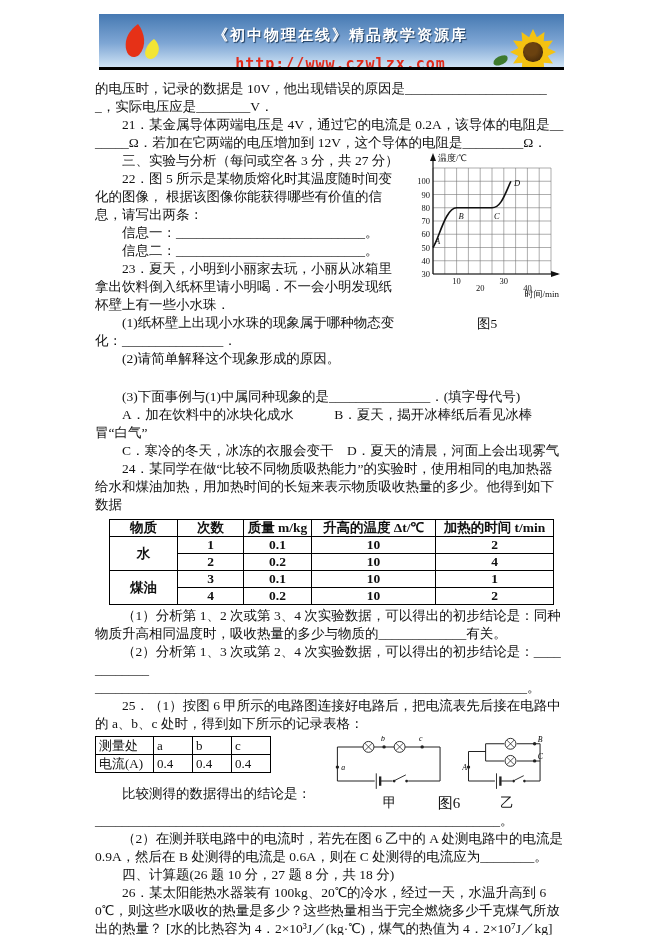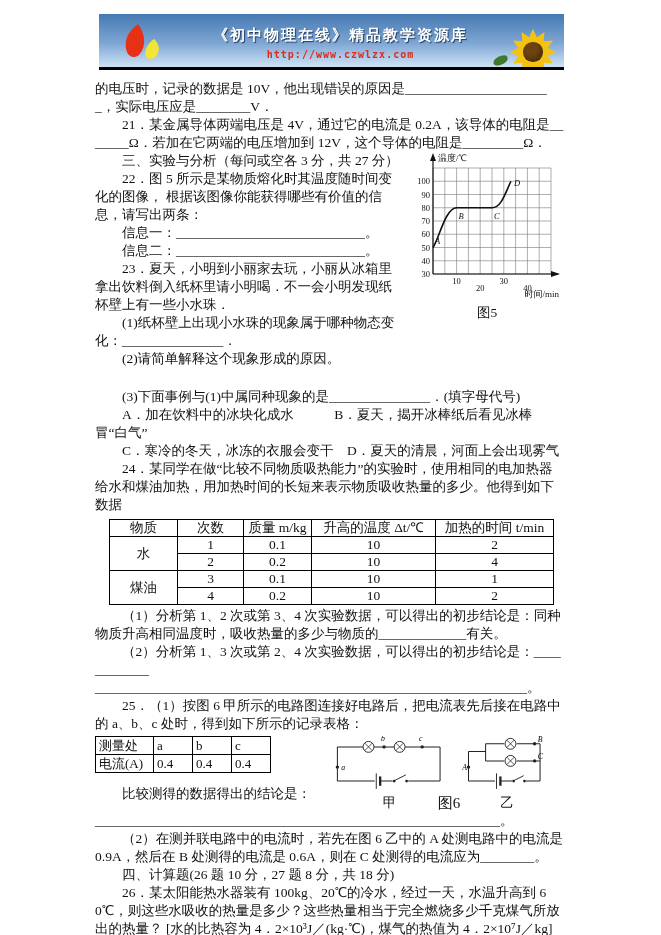--- a/index.html
+++ b/index.html
@@ -11,44 +11,44 @@
   html,body{margin:0;padding:0;}
   body{width:661px;height:935px;background:#ffffff;font-family:"Liberation Serif",serif;color:var(--ink);}
   .page{position:relative;width:661px;height:935px;background:#fff;overflow:hidden;}
 
   
   .banner{position:relative;margin:14px 0 0 99px;width:465px;height:56px;overflow:hidden;
           background:linear-gradient(180deg,var(--banner-top) 0%,#7ea6d4 55%,var(--banner-bottom) 100%);
           border-bottom:3px solid #000;}
   .banner-text{position:absolute;left:90px;right:72px;top:12px;text-align:center;}
   .banner-title{font-size:15px;font-weight:bold;color:#fff;letter-spacing:2px;text-shadow:1px 1px 1px #1c3a5e;white-space:nowrap;}
-  .banner-url{margin-top:4px;font-family:"DejaVu Sans Mono",monospace;font-size:10px;font-weight:bold;color:var(--accent-red);letter-spacing:1px;}
+  .banner-url{margin-top:10px;font-family:"DejaVu Sans Mono",monospace;font-size:15px;font-weight:bold;color:var(--accent-red);letter-spacing:1px;}
   .flame{position:absolute;left:24px;top:9px;}
   .sunflower-wrap{position:absolute;right:8px;top:15px;width:46px;height:46px;}
   .sunflower-petals{position:absolute;inset:0;background:var(--sunflower);
     clip-path:polygon(100% 50%,81.9% 58.5%,93.3% 75%,73.3% 73.3%,75% 93.3%,58.5% 81.9%,50% 100%,41.5% 81.9%,25% 93.3%,26.7% 73.3%,6.7% 75%,18.1% 58.5%,0% 50%,18.1% 41.5%,6.7% 25%,26.7% 26.7%,25% 6.7%,41.5% 18.1%,50% 0%,58.5% 18.1%,75% 6.7%,73.3% 26.7%,93.3% 25%,81.9% 41.5%);}
   .sunflower-center{position:absolute;left:29%;top:29%;width:42%;height:42%;border-radius:50%;
     background:radial-gradient(circle at 40% 35%,#6b4210 0 35%,var(--sunflower-center) 75%,#2c1a06 100%);}
   .leaf{position:absolute;right:56px;top:42px;width:15px;height:9px;background:#3e7a2e;border-radius:70% 30% 65% 35%;transform:rotate(-12deg);}
 
   
   .content{margin:10px 96px 0 95px;width:470px;font-size:13.5px;line-height:18px;}
   .content p{margin:0;word-break:break-all;}
   .ind{text-indent:2em;}
   .gap-below{margin-bottom:20px !important;}
 
   
   .fig5{float:right;width:156px;margin:0 0 2px 6px;text-align:center;}
   .fig5 svg{display:block;}
-  .fig5-caption{font-size:13.5px;margin-top:4px;}
+  .fig5-caption{font-size:13.5px;margin-top:15px;}
 
   
   table{border-collapse:collapse;}
   .heat-table{margin:5px 0 2px 14px;font-size:13.5px;}
-  .heat-table th,.heat-table td{border:1px solid #000;padding:0 2px;height:17px;text-align:center;font-weight:normal;line-height:16px;}
+  .heat-table th,.heat-table td{border:1px solid #000;padding:0 2px;height:17px;text-align:center;font-weight:bold;line-height:16px;}
   .c-sub{width:68px}.c-n{width:66px}.c-m{width:68px}.c-t{width:124px}.c-h{width:118px}
 
   
   .row25{display:flex;align-items:flex-start;margin-top:3px;}
   .left25{width:180px;}
   .current-table{font-size:13px;}
   .current-table td{border:1px solid #000;height:18px;padding:0 3px;text-align:left;line-height:17px;}
   .ct-corner{width:58px}.ct-col{width:39px}
   .q25-concl{margin-top:13px !important;white-space:nowrap;font-family:Liberation Mono, monospace;}
   .right25{margin-left:56px;position:relative;width:228px;}

